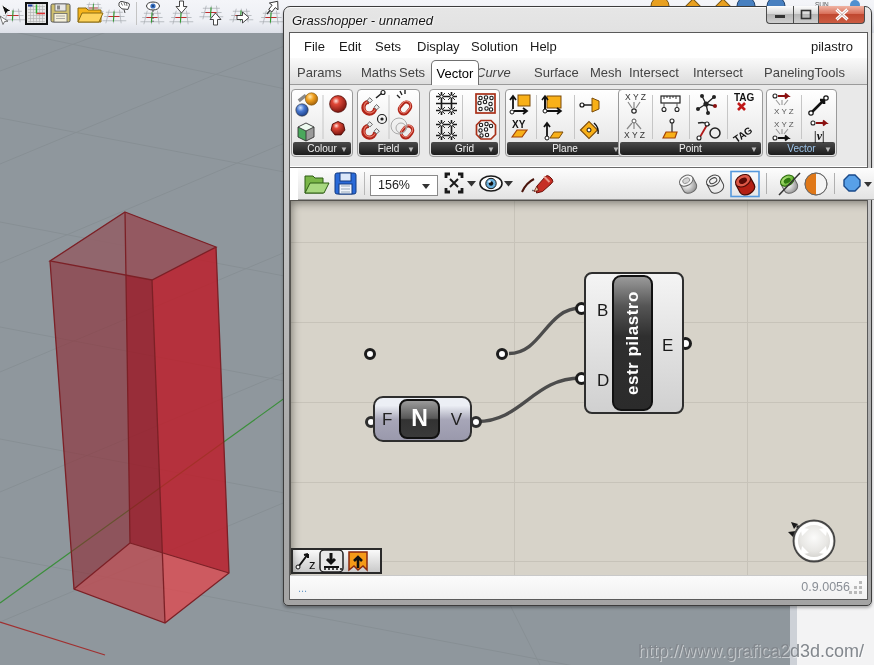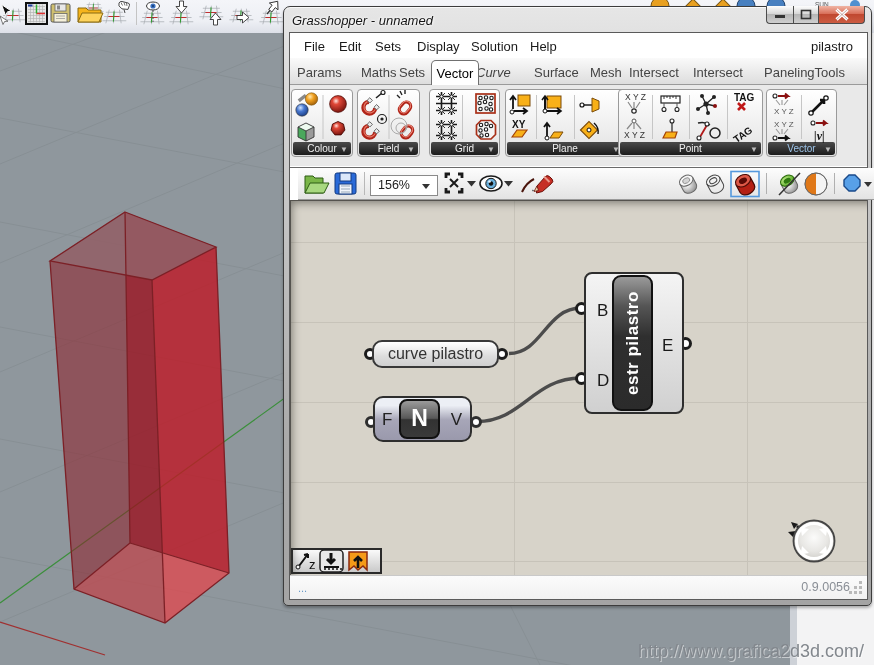--- a/index.html
+++ b/index.html
@@ -547,21 +547,20 @@
       <div class="gl-h" style="top:282px;"></div>
       <div class="gl-h" style="top:361px;"></div>
       <div class="gl-v" style="left:224px;"></div>
       <div class="gl-v" style="left:457px;"></div>
       <svg class="abs" style="left:0;top:0;" width="577" height="375" viewBox="0 0 577 375">
         <path d="M219,153.5 C252,153.5 256,108 291,108" stroke="#4c4c4c" stroke-width="3.4" fill="none"></path>
         <path d="M187,221.5 C232,221.5 243,178 291,178" stroke="#4c4c4c" stroke-width="3.4" fill="none"></path>
       </svg>
       <div class="abs nub" style="left:74px;top:148px;"></div>
       <div class="abs nub" style="left:206px;top:148px;"></div>
-      <div class="abs" id="capsule">curve pilastro</div>
       <div class="abs nub" style="left:75px;top:216px;border-color:#2e2e2e;"></div>
       <div class="abs nub" style="left:180px;top:216px;border-color:#2e2e2e;"></div>
       <div class="abs" id="fnv">
         <span class="fl">F</span>
           <div id="nbox">N</div>
           <span class="vl">V</span>
       </div>
       <div class="abs nub big" style="left:285px;top:101.5px;"></div>
       <div class="abs nub big" style="left:285px;top:171.5px;"></div>
       <div class="abs nub big" style="left:389px;top:136.5px;"></div>

